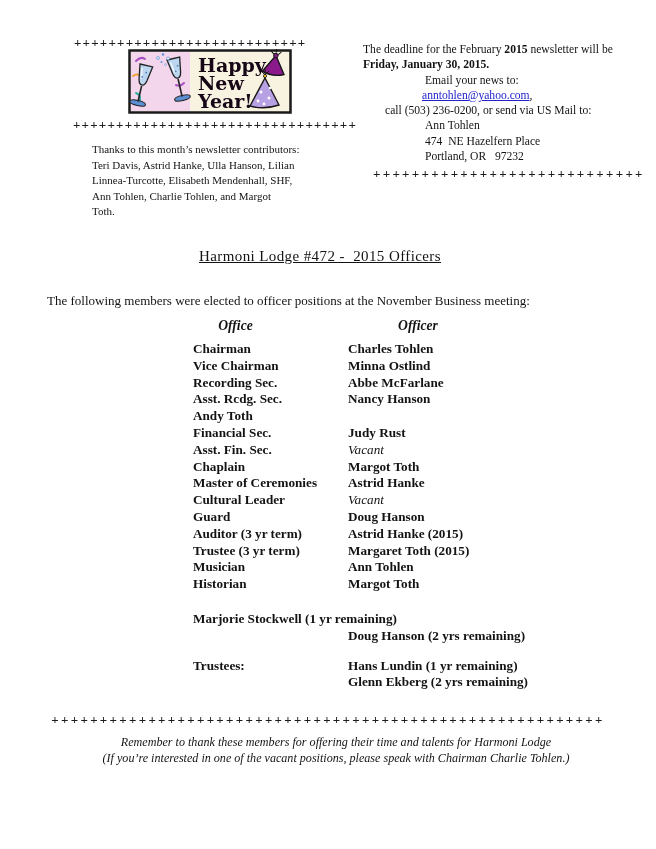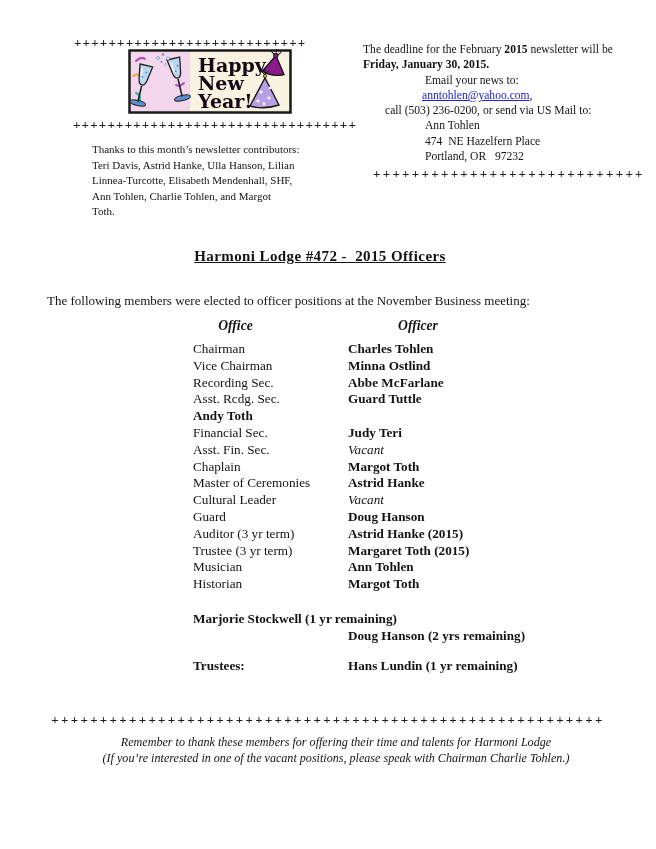--- a/index.html
+++ b/index.html
@@ -44,21 +44,21 @@
     position:relative;
     padding-left:10px;
     font-weight:bold; font-size:13px; letter-spacing:2.3px;
     white-space:nowrap; margin-top:2px; color:#1c1c1c;
   }
   .heading {
     position:absolute; top:247px; left:0; width:640px;
     text-align:center;
   }
   .heading span {
-    font-size:15px; font-weight:bold;
+    font-size:15px; font-weight:normal;
     text-decoration:underline;
     white-space:pre-wrap;
     letter-spacing:0.4px;
   }
   .intro {
     position:absolute; left:47px; top:293px; width:600px;
     font-size:13px;
   }
   .officers {
     position:absolute; left:193px; top:318px; width:420px;
@@ -66,21 +66,21 @@
   }
   .thead { display:flex; height:21px; margin-bottom:2px; }
   .th {
     font-weight:bold; font-style:italic;
     text-align:center;
     font-size:13.6px;
   }
   .th-office { width:85px; }
   .th-officer { width:140px; margin-left:70px; }
   .trow { display:flex; line-height:16.8px; }
-  .toffice { width:155px; font-weight:normal; white-space:pre; }
+  .toffice { width:155px; font-weight:bold; white-space:pre; }
   .tofficer { font-weight:bold; white-space:pre; }
   .tofficer.vacant { font-weight:normal; font-style:italic; }
   .tspacer-lg { height:18px; }
   .tspacer-sm { height:13px; }
   .glabel { font-weight:bold; }
   .bottom-plus {
     position:absolute; top:712px; left:0; width:656px;
     text-align:center;
     font-weight:bold; font-size:13px; letter-spacing:2.3px;
     white-space:nowrap; color:#1c1c1c;
@@ -203,28 +203,28 @@
         <div class="trow">
           <div class="toffice">Vice Chairman</div>
           <div class="tofficer">Minna Ostlind</div>
         </div>
         <div class="trow">
           <div class="toffice">Recording Sec.</div>
           <div class="tofficer">Abbe McFarlane</div>
         </div>
         <div class="trow">
           <div class="toffice">Asst. Rcdg. Sec.</div>
-          <div class="tofficer">Guard Tuttle</div>
+          <div class="tofficer">Nancy Hanson</div>
         </div>
         <div class="trow">
           <div class="tofficer">Andy Toth</div>
         </div>
         <div class="trow">
           <div class="toffice">Financial Sec.</div>
-          <div class="tofficer">Judy Teri</div>
+          <div class="tofficer">Judy Rust</div>
         </div>
         <div class="trow">
           <div class="toffice">Asst. Fin. Sec.</div>
           <div class="tofficer vacant">Vacant</div>
         </div>
         <div class="trow">
           <div class="toffice">Chaplain</div>
           <div class="tofficer">Margot Toth</div>
         </div>
         <div class="trow">
@@ -268,20 +268,21 @@
     </div>
 
     <div class="tspacer-sm"></div>
 
     <div class="trow">
       <div class="toffice glabel">Trustees:</div>
       <div class="tofficer">Hans Lundin (1 yr remaining)</div>
     </div>
     <div class="trow">
       <div class="toffice"></div>
+      <div class="tofficer">Glenn Ekberg (2 yrs remaining)</div>
     </div>
   </div>
 
   <div class="bottom-plus">+++++++++++++++++++++++++++++++++++++++++++++++++++++++++</div>
   <div class="footer-line footer-1">Remember to thank these members for offering their time and talents for Harmoni Lodge</div>
   <div class="footer-line footer-2">(If you’re interested in one of the vacant positions, please speak with Chairman Charlie Tohlen.)</div>
 
 </div>
 
 </body></html>

